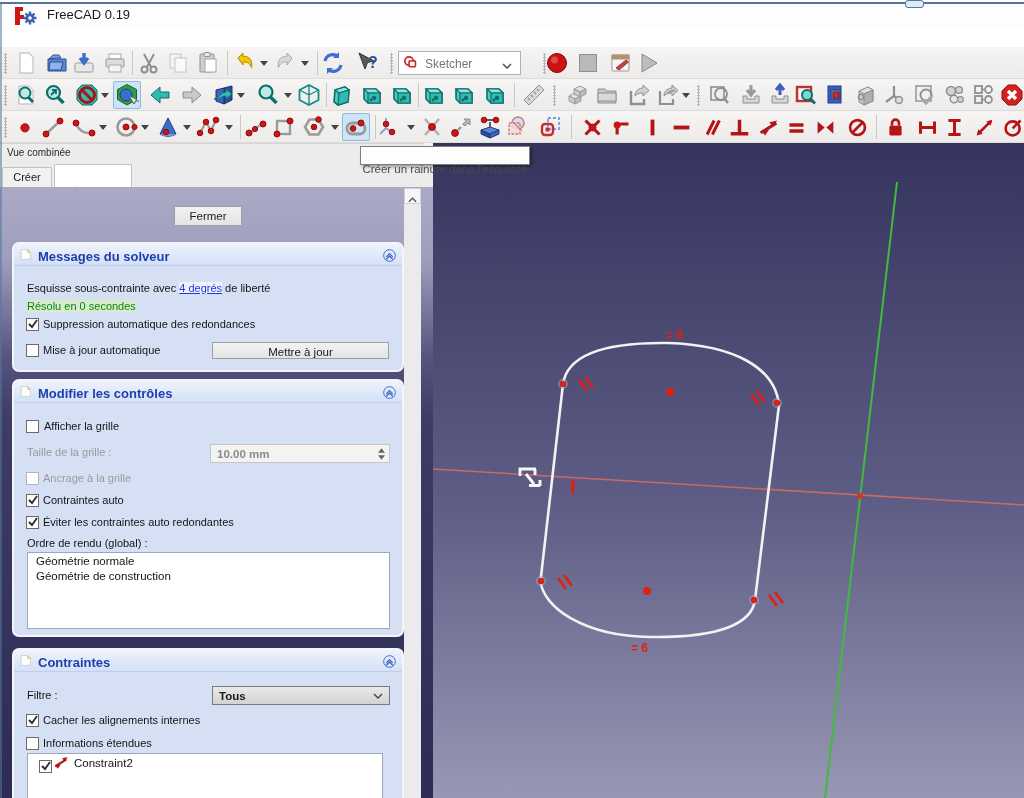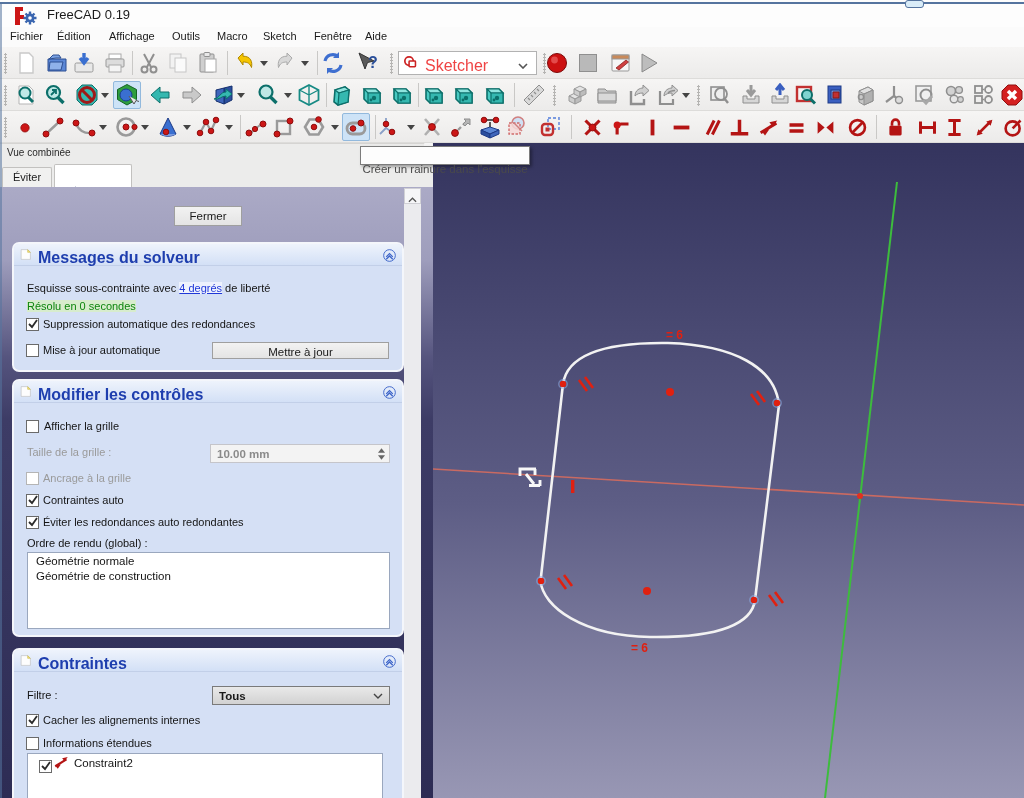--- a/index.html
+++ b/index.html
@@ -8,33 +8,33 @@
 #tophandle { position:absolute; left:905px; top:0; width:19px; height:8px; background:#d9ecf8; border:1.5px solid #55749f; border-radius:3px; }
 #title .txt { position:absolute; left:47px; top:7px; font-size:13px; color:#1a1a1a; }
 #menu { position:absolute; left:0; top:27px; width:1024px; height:20px; background:#fbfbfb; font-size:11px; color:#1a1a1a; }
 #menu span { position:absolute; top:3px; }
 .tbar { position:absolute; left:0; width:1024px; height:32px; background:linear-gradient(#f6f5f4,#ecebea); border-bottom:1px solid #dddcda; }
 .ic { position:absolute; }
 .dd { position:absolute; width:0; height:0; border-left:4px solid transparent; border-right:4px solid transparent; border-top:5px solid #444; }
 .tsep { position:absolute; width:1px; height:24px; background:#c9c8c6; }
 .thandle { position:absolute; width:3px; height:21px; background-image:radial-gradient(circle,#b5b4b2 1px,transparent 1.2px); background-size:3px 3px; }
 .selbox { position:absolute; width:28px; height:28px; background:#cde3f7; border:1px solid #92b9dd; border-radius:2px; }
-.combo { position:absolute; left:398px; top:4px; width:139px; height:24px; background:#fff; border:1px solid #b2b2b2; font-size:16px; color:#ef4444; }
+.combo { position:absolute; left:398px; top:4px; width:123px; height:24px; background:#fff; border:1px solid #b2b2b2; font-size:12px; color:#737373; }
 .combo span { position:absolute; left:26px; top:5px; }
 #vuebar { position:absolute; left:0; top:143px; width:433px; height:20px; background:#ececeb; border-top:1px solid #d5d4d2; font-size:10px; color:#2a2a2a; }
 #vuebar span { position:absolute; left:7px; top:3px; }
 #tabs { position:absolute; left:0; top:163px; width:433px; height:24px; background:#ececeb; }
 .tab { position:absolute; font-size:11px; color:#1a1a1a; text-align:center; }
 #tabM { left:2px; top:4px; width:50px; height:20px; background:#f1f1f0; border:1px solid #c2c1bf; border-bottom:none; border-radius:2px 2px 0 0; padding-top:3px; }
 #tabT { left:54px; top:1px; width:78px; height:23px; background:#fff; border:1px solid #c2c1bf; border-bottom:none; border-radius:2px 2px 0 0; padding-top:20px;text-align:center; }
 #task { position:absolute; left:0; top:187px; width:433px; height:611px; background:linear-gradient(180deg,#abaac6 0%, #9e9dbc 12%, #55547e 28%, #3d3c66 38%, #2d2c54 100%); overflow:hidden; }
 #task .btn { position:absolute; background:linear-gradient(#f2f2f2,#e4e4e4); border:1px solid #9f9f9f; font-size:11.5px; color:#1a1a1a; text-align:center; padding-top:3px; }
 .sect { position:absolute; background:#d5e0f5; border:2px solid #f4f6fb; border-radius:7px; font-size:11.5px; color:#141414; height:auto; }
 .sect .shead { height:22px; background:linear-gradient(#eef3fc,#d3e0f6); border-radius:5px 5px 0 0; border-bottom:1px solid #c2cfe8; }
-.sect .shead span { position:absolute; left:24px; top:5px; font-weight:bold; color:#1e3eae; font-size:16px; }
+.sect .shead span { position:absolute; left:24px; top:5px; font-weight:bold; color:#1e3eae; font-size:13px; }
 .sect .chev { position:absolute; right:6px; top:5px; }
 .trow { position:absolute; white-space:nowrap; font-size:11px; }
 .lnk { color:#2038d8; text-decoration:underline; background:#eef2fd; }
 .gry { color:#9a9a9a; }
 .grn { color:#0d850d; background:#d7eccd; }
 .cbx { position:absolute; width:13px; height:13px; background:#fff; border:1px solid #6a6a6a; }
 .cbx.dis { border-color:#b5b5b5; }
 .cbx svg { position:absolute; left:0; top:-1px; }
 .spin { position:absolute; background:#f3f3f3; border:1px solid #c5c5ca; color:#8a8a8a; font-size:11.5px; }
 .spin span { position:absolute; left:6px; top:3px;font-weight:bold; }
@@ -408,30 +408,20 @@
     <g fill="#3a66b0">
           <circle cx="17" cy="12" r="4.4"></circle>
           <circle cx="17" cy="12" r="1.8" fill="#fdfdfd"></circle>
     <g stroke="#3a66b0" stroke-width="2.4">
             <path d="M17 5.5v3M17 15.5v3M10.5 12h3M20.5 12h3M12.5 7.5l2 2M19.5 14.5l2 2M21.5 7.5l-2 2M14.5 14.5l-2 2"></path>
           </g>
         </g>
   </svg>
   <span class="txt">FreeCAD 0.19</span>
 </div>
-<div id="menu">
-  <span style="left:10px">Fichier</span>
-      <span style="left:57px">Édition</span>
-      <span style="left:109px">Affichage</span>
-  <span style="left:172px">Outils</span>
-      <span style="left:217px">Macro</span>
-      <span style="left:263px">Sketch</span>
-  <span style="left:314px">Fenêtre</span>
-      <span style="left:365px">Aide</span>
-</div>
 <div class="tbar" style="top:47px">
       <div class="thandle" style="left:4px;top:6px"></div>
       <svg class="ic" style="left:14px;top:4px" width="24" height="24">
         <use href="#i-new"></use>
       </svg>
       <svg class="ic" style="left:45px;top:4px" width="24" height="24">
         <use href="#i-open"></use>
       </svg>
       <svg class="ic" style="left:72px;top:4px" width="24" height="24">
         <use href="#i-save"></use>
@@ -695,21 +685,21 @@
         <use href="#c-dist"></use>
       </svg>
       <svg class="ic" style="left:1003px;top:6px" width="21" height="21">
         <use href="#c-rad"></use>
       </svg>
     </div>
 <div id="vuebar">
       <span>Vue combinée</span>
     </div>
 <div id="tabs">
-  <div class="tab" id="tabM">Éviter</div>
+  <div class="tab" id="tabM">Créer</div>
   <div class="tab" id="tabT"><svg width="14" height="12" style="vertical-align:-2px;margin-right:4px">
           <use href="#w-pencil"></use>
         </svg>Tâches</div>
 </div>
 <div id="task">
       <div class="btn" style="left:174px;top:19px;width:68px;height:20px">Fermer</div>
       <div class="sect" style="left:12px;top:55px;width:392px;height:130px">
         <div class="shead"><svg width="13" height="13" style="margin:4px 4px 0 5px">
             <use href="#w-note"></use>
           </svg><span>Messages du solveur</span><svg class="chev" width="13" height="13" viewBox="0 0 14 14">
@@ -755,21 +745,21 @@
           <svg width="12" height="12" viewBox="0 0 12 12">
             <path d="M2 6l3 3 5-7" fill="none" stroke="#2b2b2b" stroke-width="1.8"></path>
           </svg>
         </div>
         <div class="trow" style="left:29px;top:113px">Contraintes auto</div>
         <div class="cbx chk" style="left:12px;top:135px">
           <svg width="12" height="12" viewBox="0 0 12 12">
             <path d="M2 6l3 3 5-7" fill="none" stroke="#2b2b2b" stroke-width="1.8"></path>
           </svg>
         </div>
-        <div class="trow" style="left:29px;top:135px">Éviter les redondances auto redondantes</div>
+        <div class="trow" style="left:29px;top:135px">Éviter les contraintes auto redondantes</div>
         <div class="trow" style="left:13px;top:156px">Ordre de rendu (global) :</div>
         <div class="wlist" style="left:13px;top:171px;width:363px;height:77px">
           <div>Géométrie normale</div>
           <div>Géométrie de construction</div>
         </div>
       </div>
       <div class="sect" style="left:12px;top:461px;width:392px;height:170px">
         <div class="shead"><svg width="13" height="13" style="margin:4px 4px 0 5px">
             <use href="#w-note"></use>
           </svg><span>Contraintes</span><svg class="chev" width="13" height="13" viewBox="0 0 14 14">

